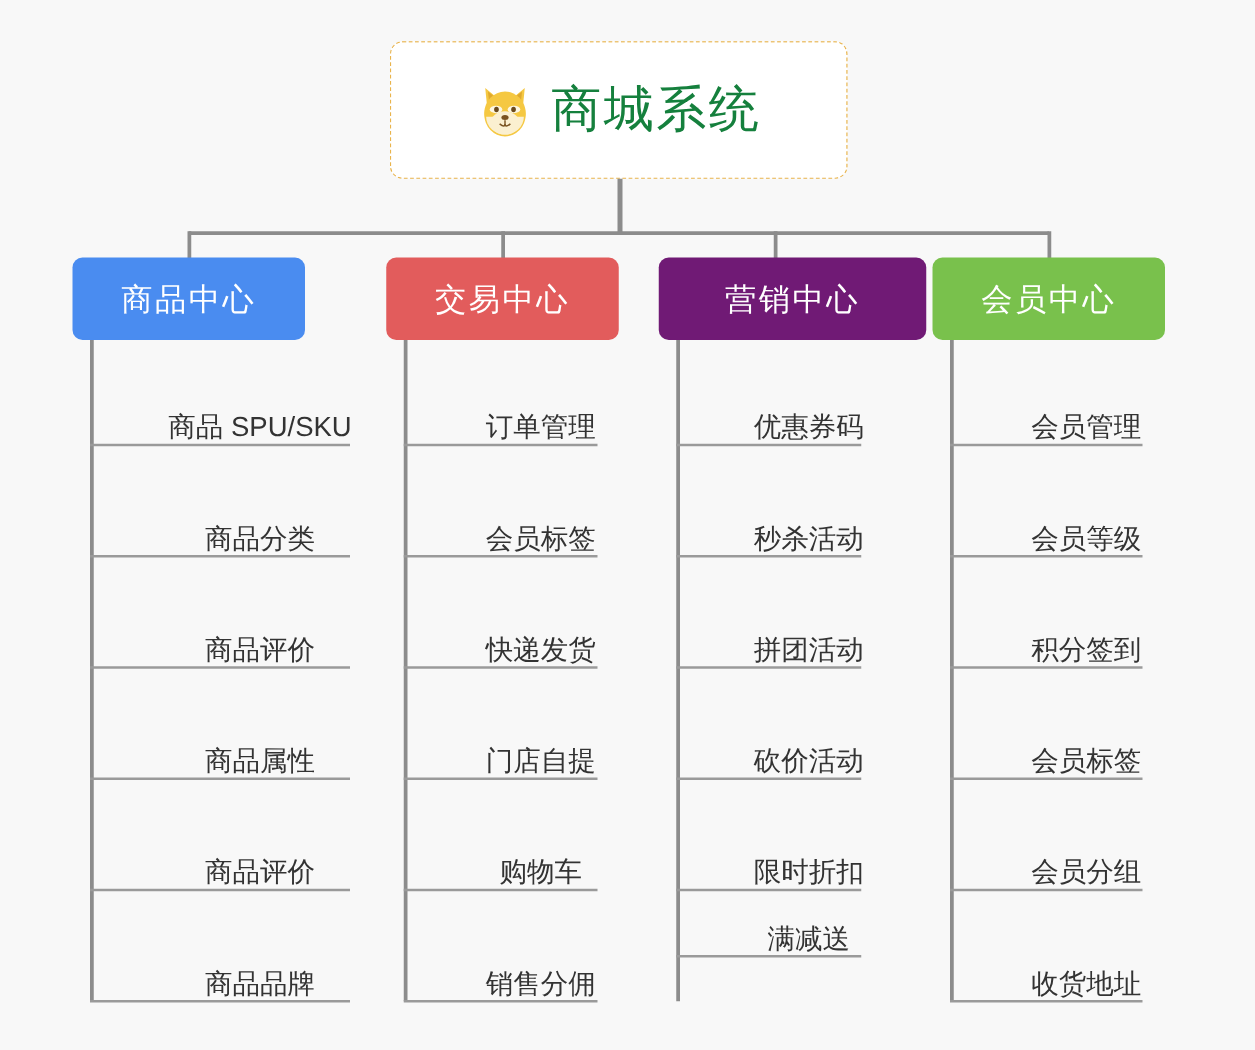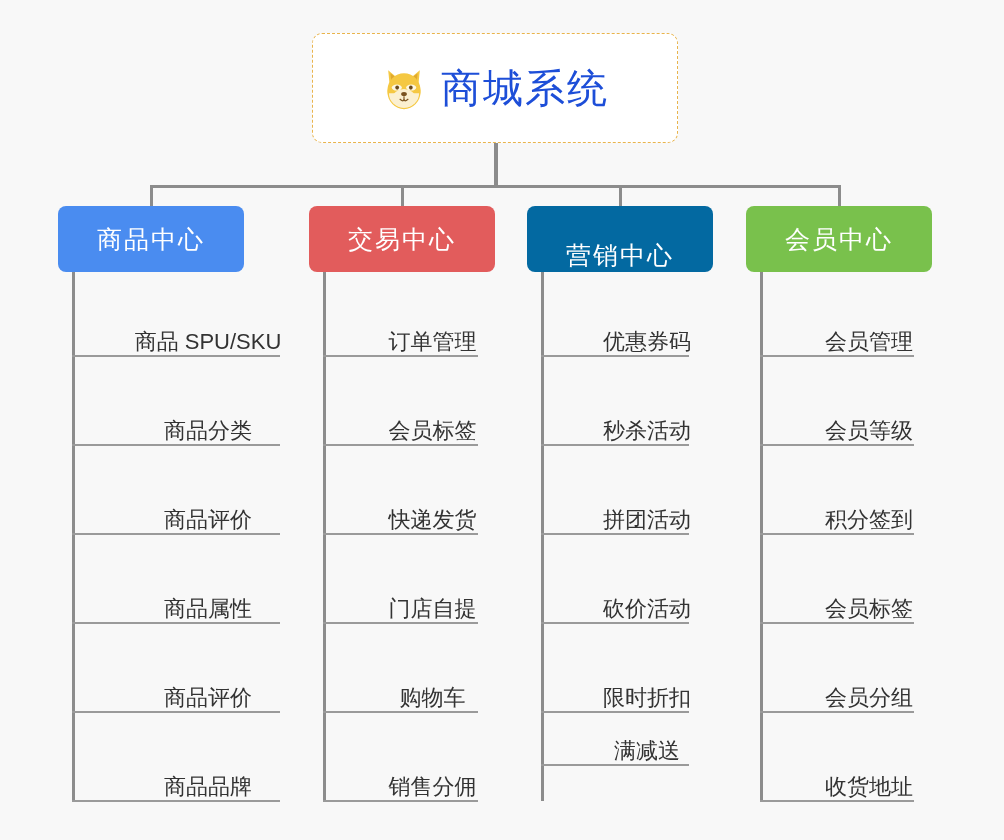--- a/index.html
+++ b/index.html
@@ -37,21 +37,21 @@
   }
   .root-emoji {
     width: 46px;
     height: 46px;
     position: relative;
     flex: 0 0 auto;
     margin-top: 2px;
   }
   .root-title {
     font-size: 40px;
-    color: #1d4ed8;
+    color: #15803d;
     letter-spacing: 2px;
     line-height: 1;
     white-space: nowrap;
   }
 
   
   .conn {
     position: absolute;
     background: #8c8c8c;
   }
@@ -200,21 +200,21 @@
         <div class="leaf" style="top: 506px; width: 155px; font-family: Liberation Serif, serif;">
           <div class="leaf-underline" style="width: 155px;"></div>
           <div class="leaf-label">购物车</div>
         </div>
         <div class="leaf" style="top: 595px; width: 155px;">
           <div class="leaf-underline" style="width: 155px;"></div>
           <div class="leaf-label">销售分佣</div>
         </div>
       </div>
       <div class="column" style="left: 527px;">
-        <div class="cat-box" style="width: 186px; background: #0369a1; align-items: flex-end;">
+        <div class="cat-box" style="width: 214px; background: #701a75;">
           <span>营销中心</span>
         </div>
         <div class="trunk" style="height: 529px;"></div>
         <div class="leaf" style="top: 150px; width: 148px;">
           <div class="leaf-underline" style="width: 148px;"></div>
           <div class="leaf-label">优惠券码</div>
         </div>
         <div class="leaf" style="top: 239px; width: 148px;">
           <div class="leaf-underline" style="width: 148px;"></div>
           <div class="leaf-label">秒杀活动</div>

